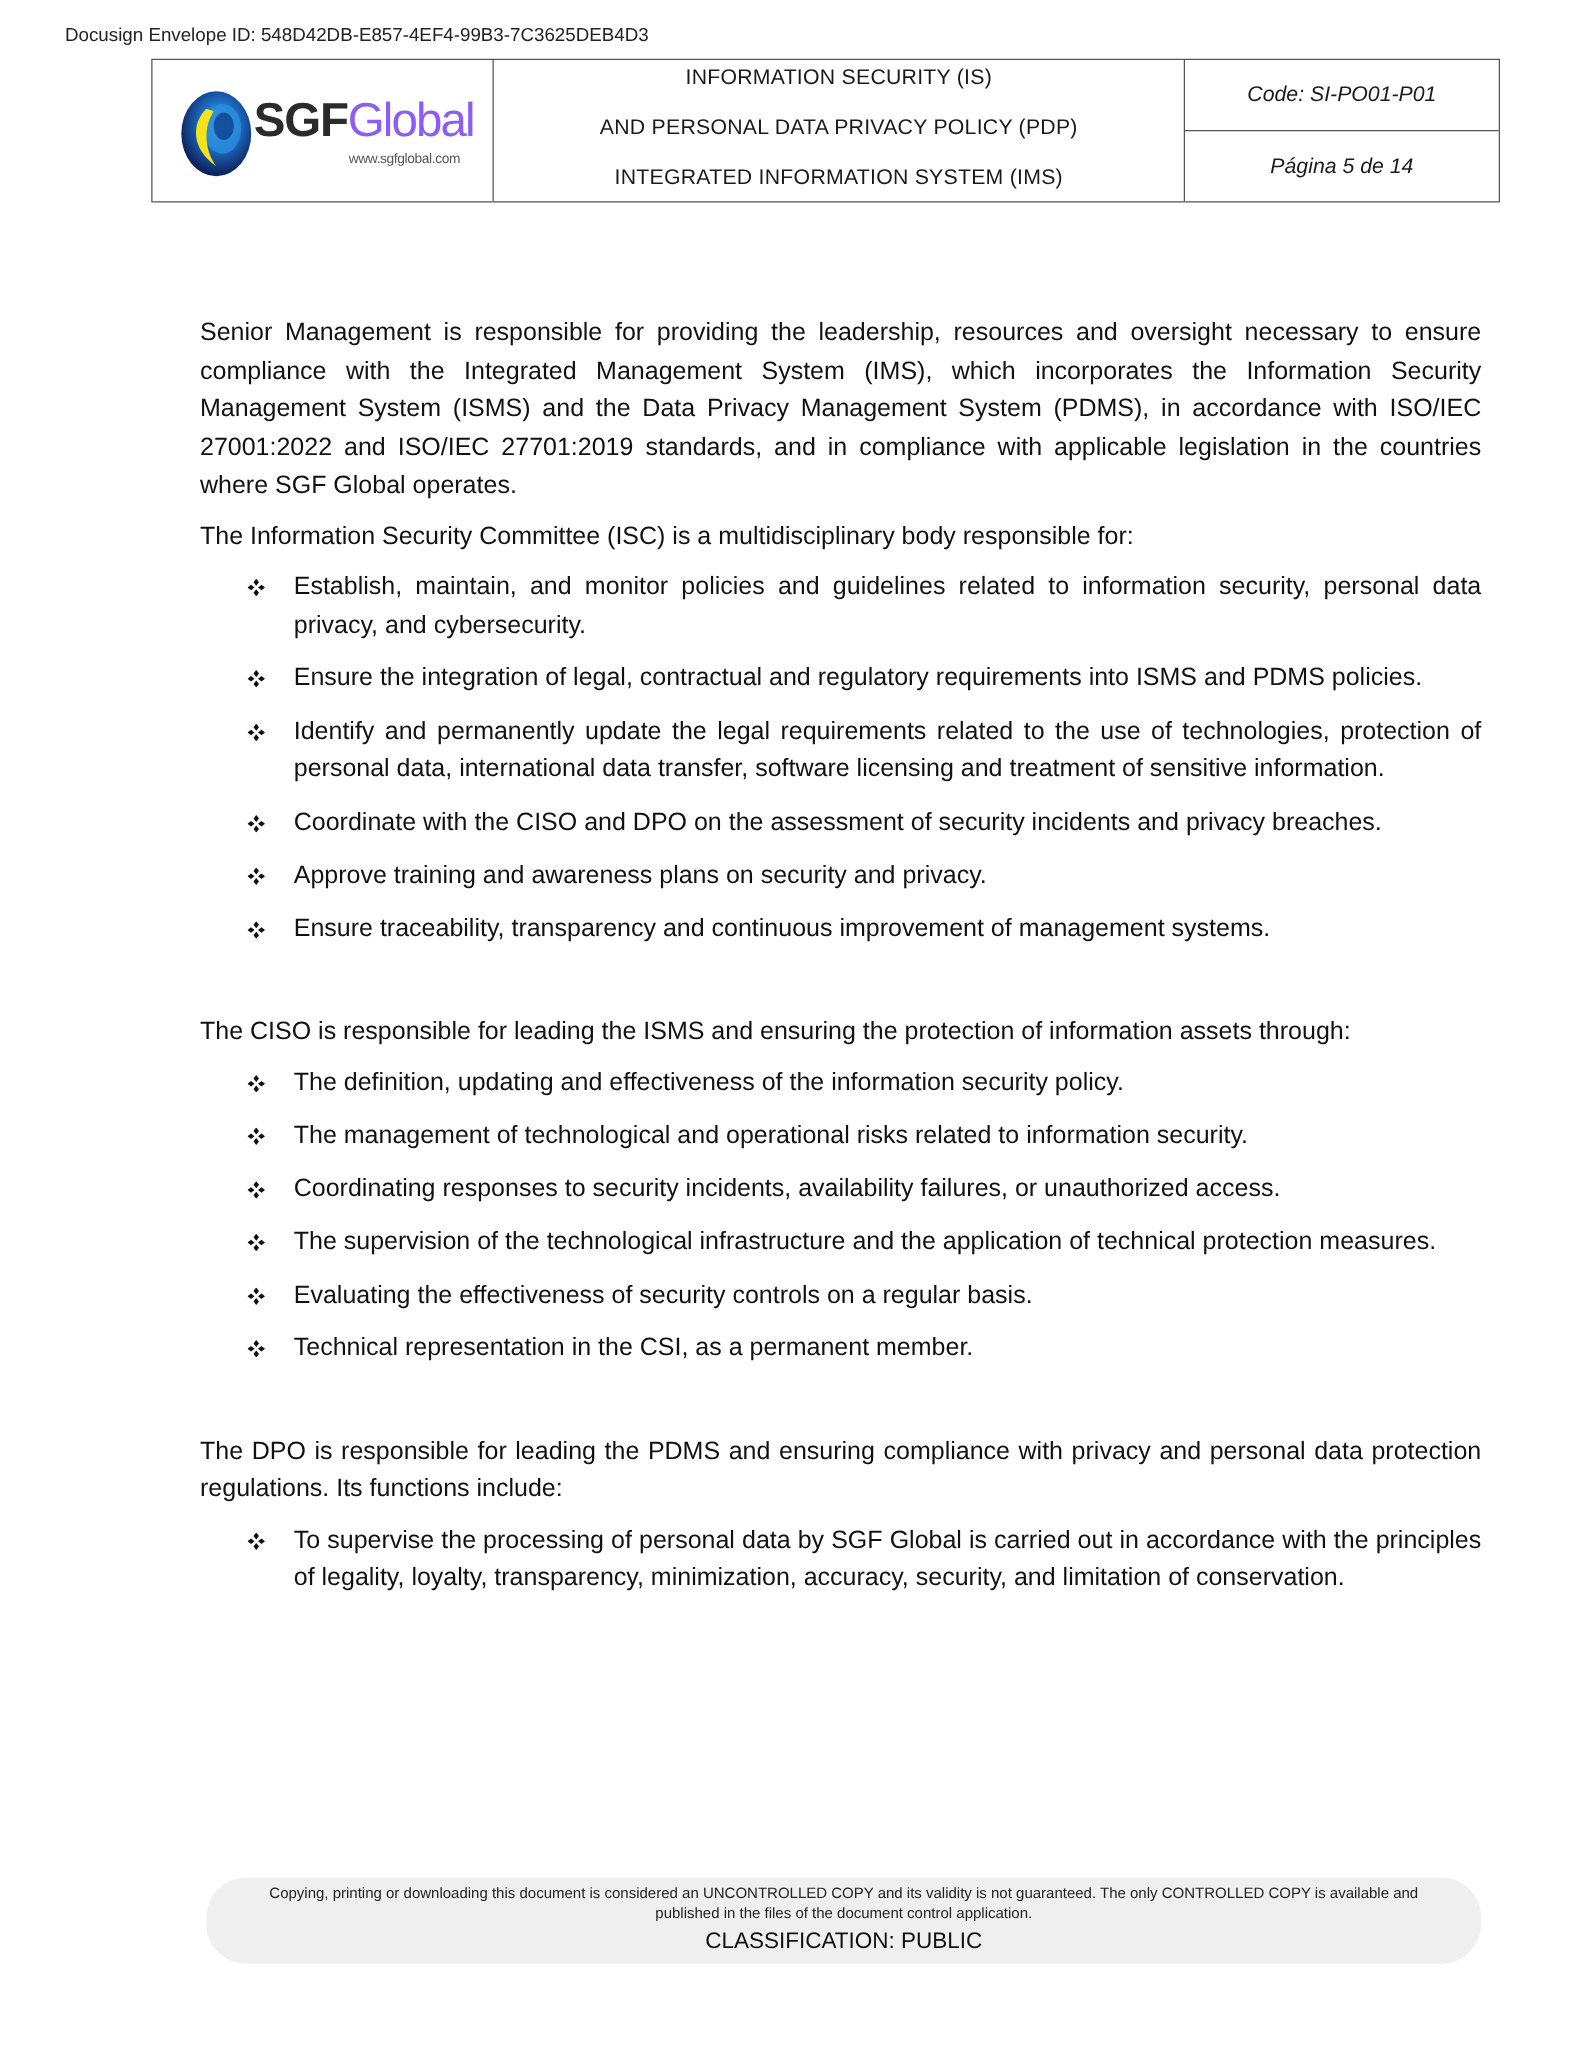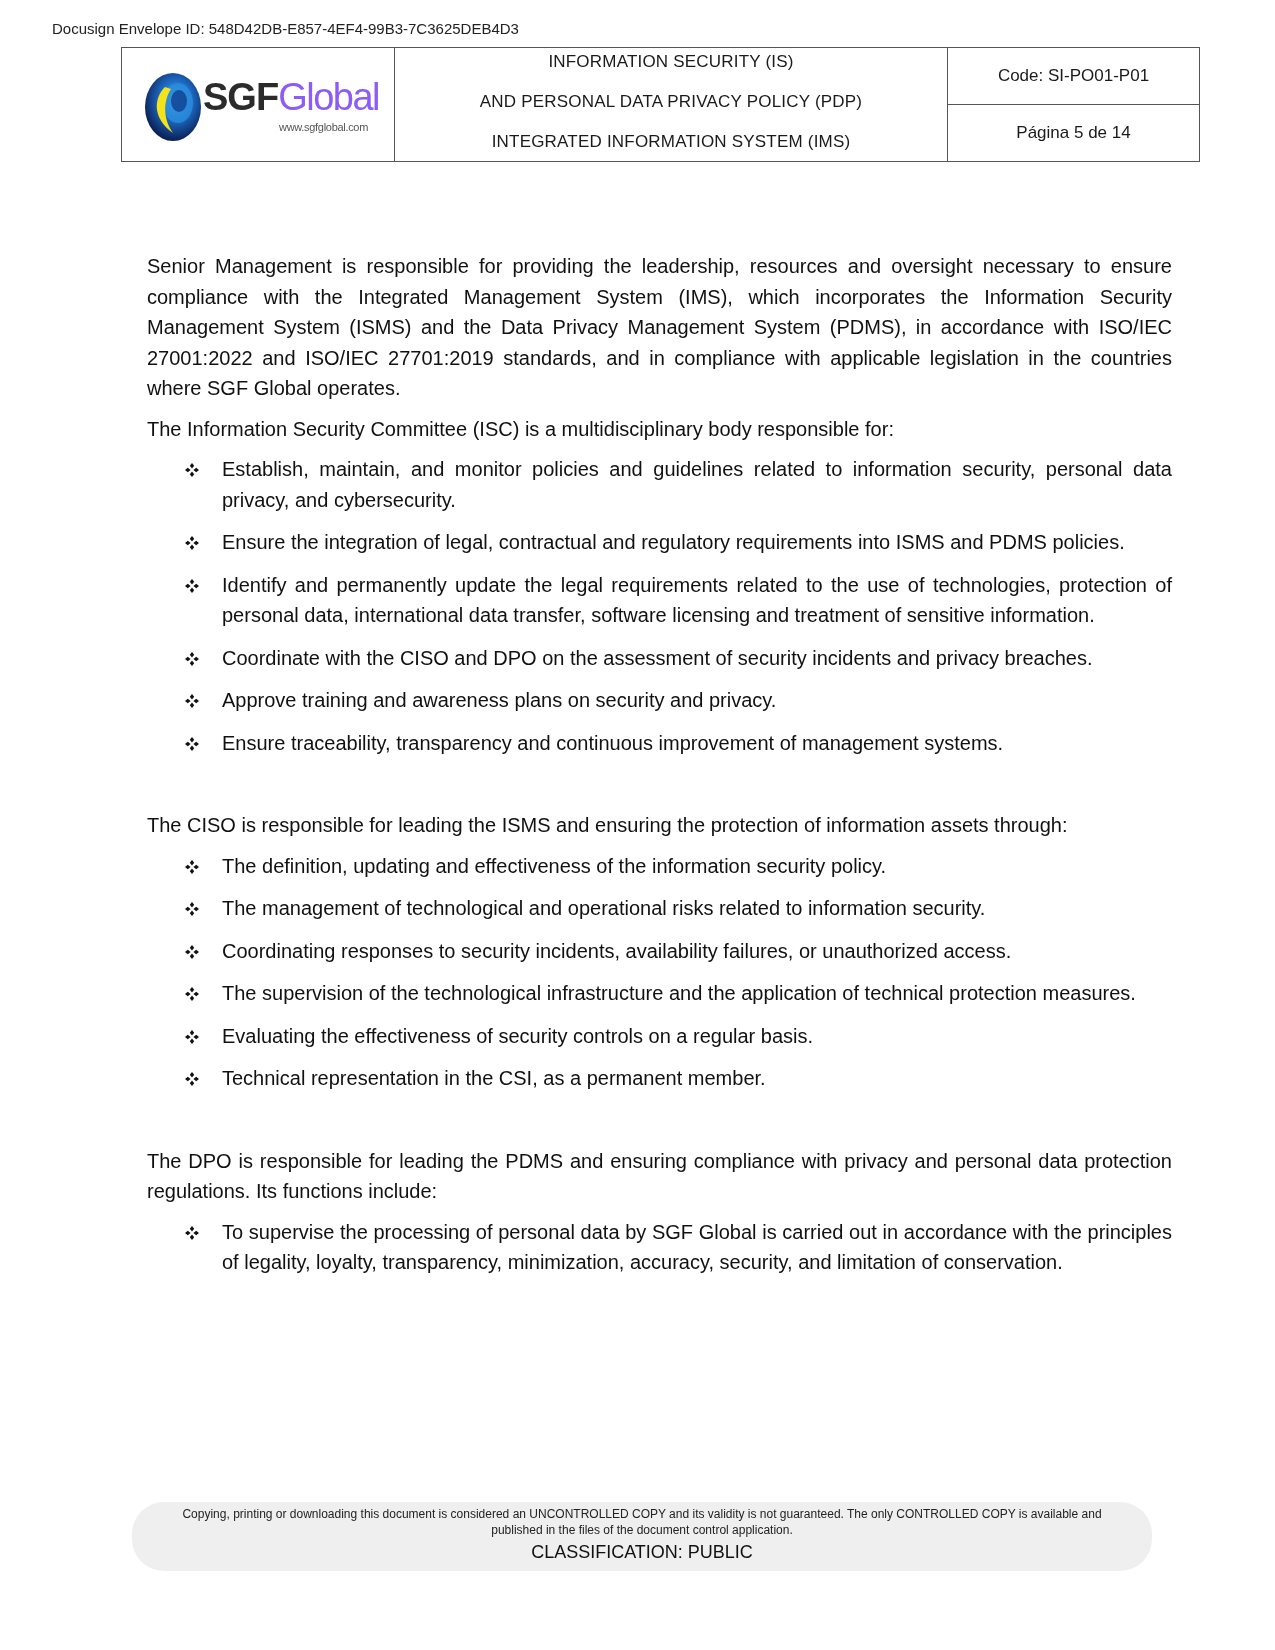--- a/index.html
+++ b/index.html
@@ -93,37 +93,38 @@
       font-size: 17px;
       line-height: 27px;
       color: #1a1a1a;
       letter-spacing: 0.2px;
     }
     .meta-cell {
       flex: 1;
       height: 100%;
       display: flex;
       flex-direction: column;
+      font-style: italic;
     }
     .meta-row {
       flex: 1;
       display: flex;
       align-items: center;
       justify-content: center;
       font-family: "Liberation Sans", sans-serif;
       font-size: 17px;
       color: #1a1a1a;
       border-bottom: 1.5px solid #555;
     }
     .meta-row:last-child { border-bottom: none; }
 
     
     .content {
       position: absolute;
-      left: 147px;
+      left: 160px;
       top: 251px;
       width: 1025px;
       font-family: "Liberation Sans", sans-serif;
       font-size: 20px;
       color: #111;
     }
     .para {
       line-height: 30.5px;
       text-align: justify;
       text-align-last: left;
@@ -146,21 +147,21 @@
       left: 38px;
       top: 9px;
       width: 14px;
       height: 14px;
     }
     .section-gap { height: 40px; }
 
     
     .footer {
       position: absolute;
-      left: 132px;
+      left: 165px;
       top: 1502px;
       width: 1020px;
       height: 69px;
       background: #efefef;
       border-radius: 32px;
       text-align: center;
       padding-top: 4px;
     }
     .footer-note {
       font-family: "Liberation Sans", sans-serif;

